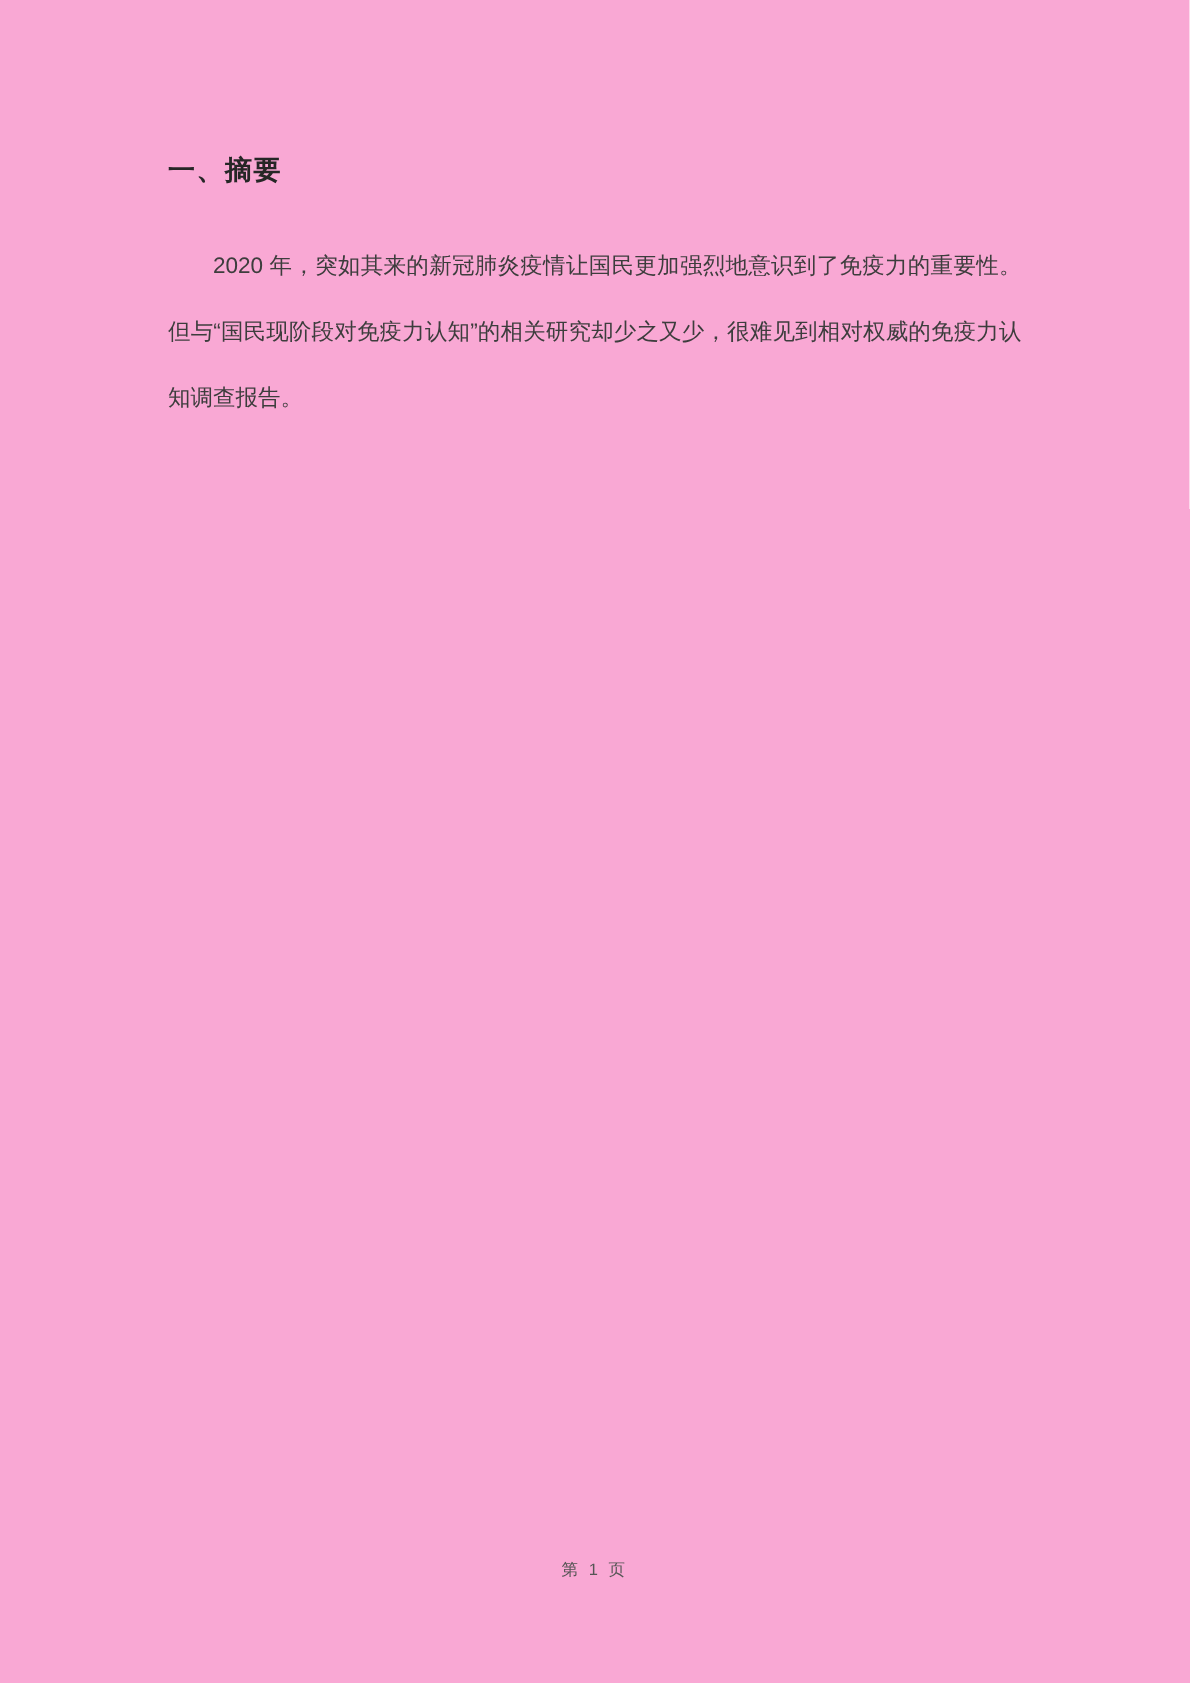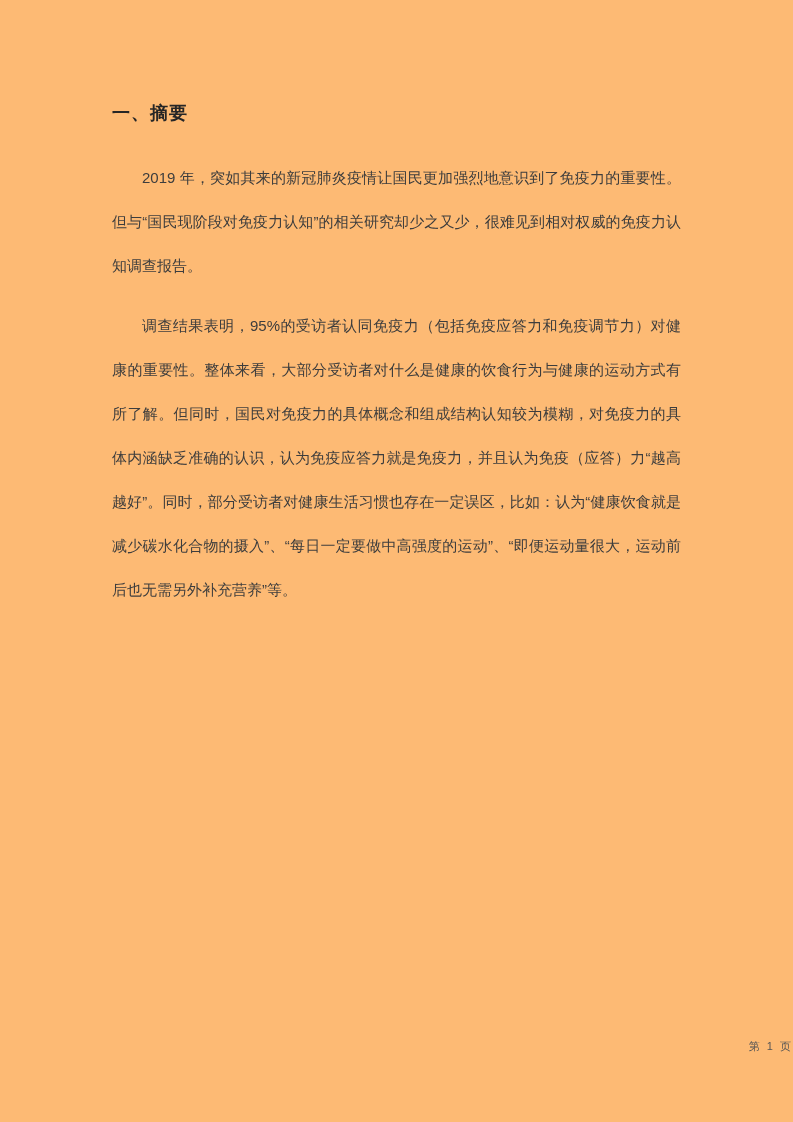--- a/index.html
+++ b/index.html
@@ -6,21 +6,21 @@
   html, body {
     margin: 0;
     padding: 0;
     background: #ffffff;
   }
   .page {
     position: relative;
     width: 793px;
     height: 1122px;
     margin: 0 auto;
-    background: #fdba74;
+    background: #f9a8d4;
     font-family: "Liberation Sans", "DejaVu Sans", sans-serif;
     color: #3d3d3d;
     overflow: hidden;
   }
   .content {
     padding: 100px 112px 0 112px;
   }
   .section-heading {
     margin: 0 0 30px 0;
     font-size: 18px;
@@ -40,29 +40,28 @@
     word-break: break-all;
   }
   .para.tight {
     line-height: 39px;
   }
   .footer {
     position: absolute;
     left: 0;
     right: 0;
     bottom: 68px;
-    text-align: right;
+    text-align: center;
     font-size: 11px;
     color: #555555;
     letter-spacing: 2px;
   }
 </style>
 </head>
 <body>
 
 <div class="page">
   <div class="content">
     <h1 class="section-heading">一、摘要</h1>
-    <p class="para">2019 年，突如其来的新冠肺炎疫情让国民更加强烈地意识到了免疫力的重要性。但与“国民现阶段对免疫力认知”的相关研究却少之又少，很难见到相对权威的免疫力认知调查报告。</p>
-    <p class="para">调查结果表明，95%的受访者认同免疫力（包括免疫应答力和免疫调节力）对健康的重要性。整体来看，大部分受访者对什么是健康的饮食行为与健康的运动方式有所了解。但同时，国民对免疫力的具体概念和组成结构认知较为模糊，对免疫力的具体内涵缺乏准确的认识，认为免疫应答力就是免疫力，并且认为免疫（应答）力“越高越好”。同时，部分受访者对健康生活习惯也存在一定误区，比如：认为“健康饮食就是减少碳水化合物的摄入”、“每日一定要做中高强度的运动”、“即便运动量很大，运动前后也无需另外补充营养”等。</p>
+    <p class="para">2020 年，突如其来的新冠肺炎疫情让国民更加强烈地意识到了免疫力的重要性。但与“国民现阶段对免疫力认知”的相关研究却少之又少，很难见到相对权威的免疫力认知调查报告。</p>
   </div>
   <div class="footer">第 1 页</div>
 </div>
 
 </body></html>

